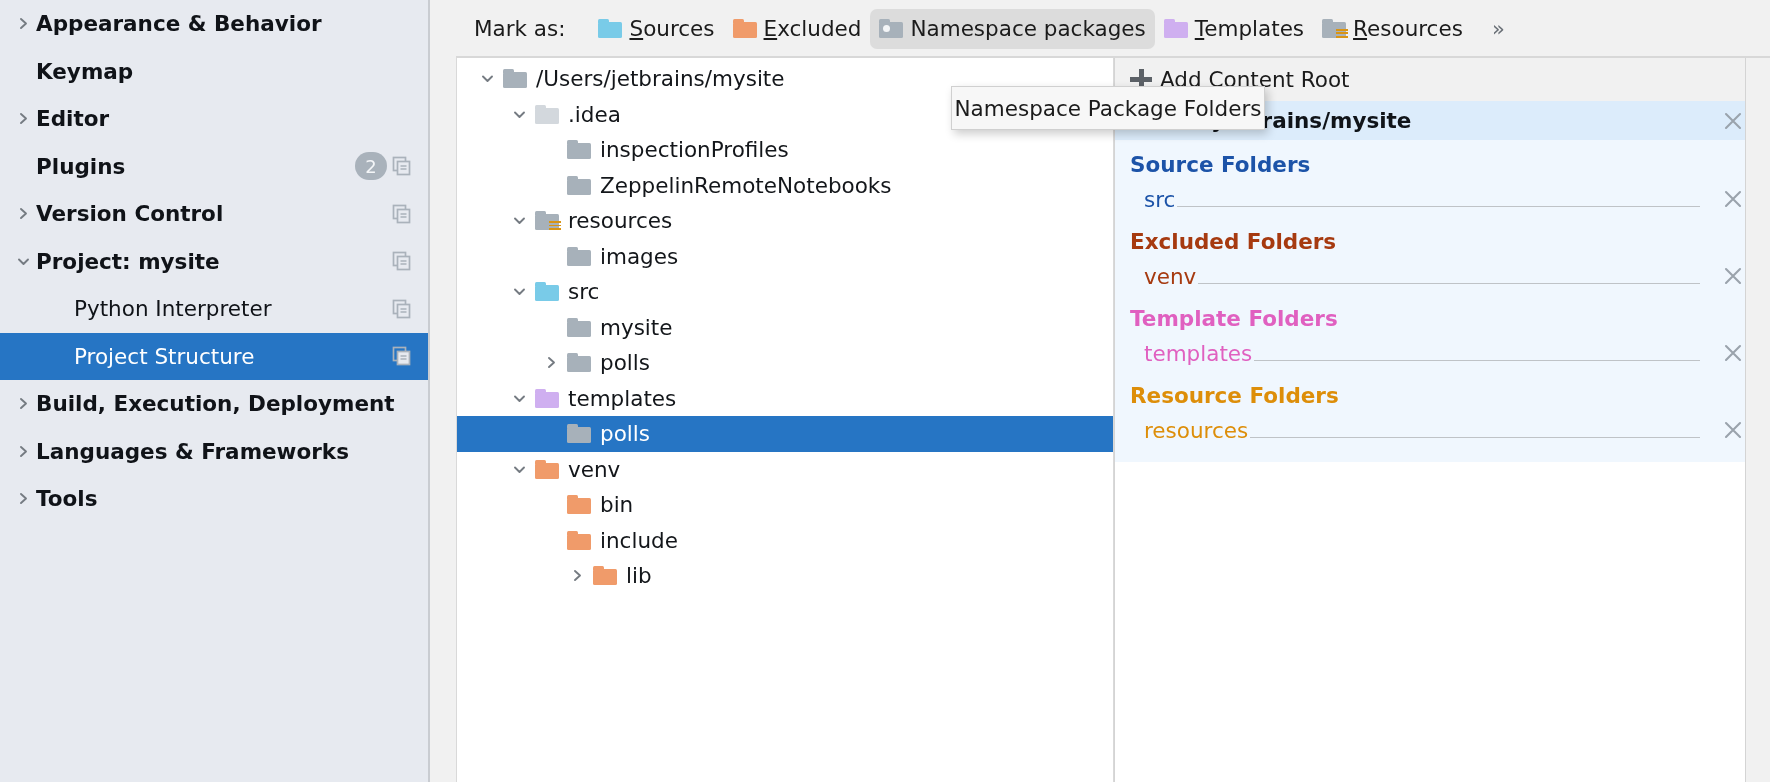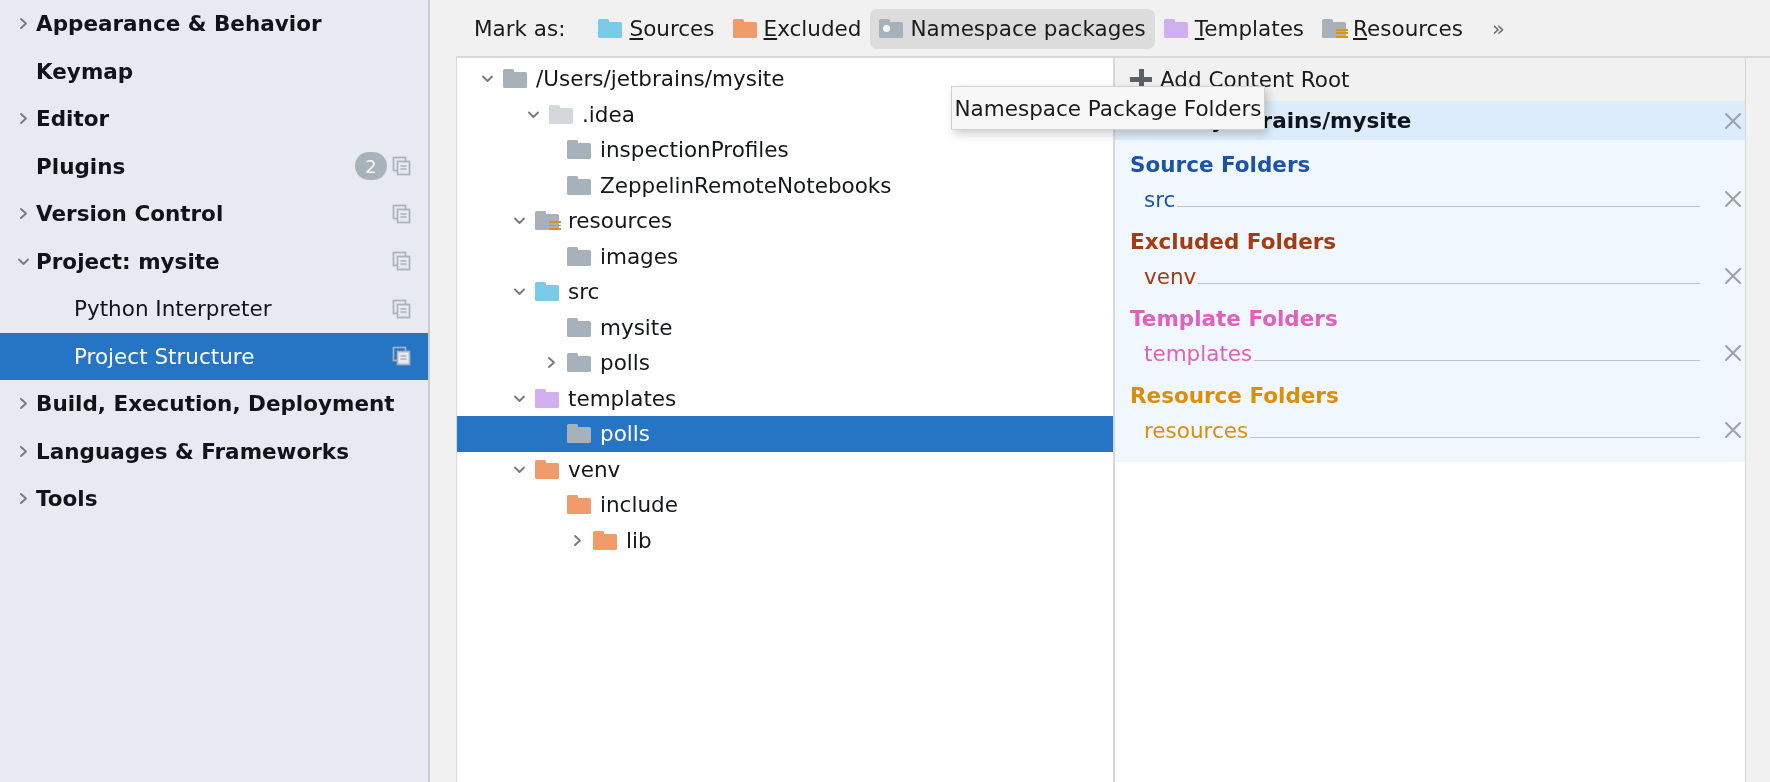--- a/index.html
+++ b/index.html
@@ -346,21 +346,21 @@
             <svg width="15" height="15" viewBox="0 0 15 15">
               <path d="M3 5.5 L7.5 10 L12 5.5" stroke="#757b82" stroke-width="1.9" fill="none" stroke-linecap="round" stroke-linejoin="round"></path>
             </svg>
           </span>
           <span class="fldr c-gray">
             <span class="tab"></span>
             <span class="body"></span>
           </span>
           <span class="tname">/Users/jetbrains/mysite</span>
         </div>
-        <div class="tree-row" style="padding-left:60px">
+        <div class="tree-row" style="padding-left:46px">
           <span class="tarrow">
             <svg width="15" height="15" viewBox="0 0 15 15">
               <path d="M3 5.5 L7.5 10 L12 5.5" stroke="#757b82" stroke-width="1.9" fill="none" stroke-linecap="round" stroke-linejoin="round"></path>
             </svg>
           </span>
           <span class="fldr c-ltgray">
             <span class="tab"></span>
             <span class="body"></span>
           </span>
           <span class="tname">.idea</span>
@@ -462,20 +462,28 @@
           <span class="tarrow">
             <svg width="15" height="15" viewBox="0 0 15 15">
               <path d="M3 5.5 L7.5 10 L12 5.5" stroke="#757b82" stroke-width="1.9" fill="none" stroke-linecap="round" stroke-linejoin="round"></path>
             </svg>
           </span>
           <span class="fldr c-orange">
             <span class="tab"></span>
             <span class="body"></span>
           </span>
           <span class="tname">venv</span>
+        </div>
+        <div class="tree-row" style="padding-left:78px">
+          <span class="tarrow"></span>
+          <span class="fldr c-orange">
+            <span class="tab"></span>
+            <span class="body"></span>
+          </span>
+          <span class="tname">bin</span>
         </div>
         <div class="tree-row" style="padding-left:78px">
           <span class="tarrow"></span>
           <span class="fldr c-orange">
             <span class="tab"></span>
             <span class="body"></span>
           </span>
           <span class="tname">include</span>
         </div>
         <div class="tree-row" style="padding-left:104px">

